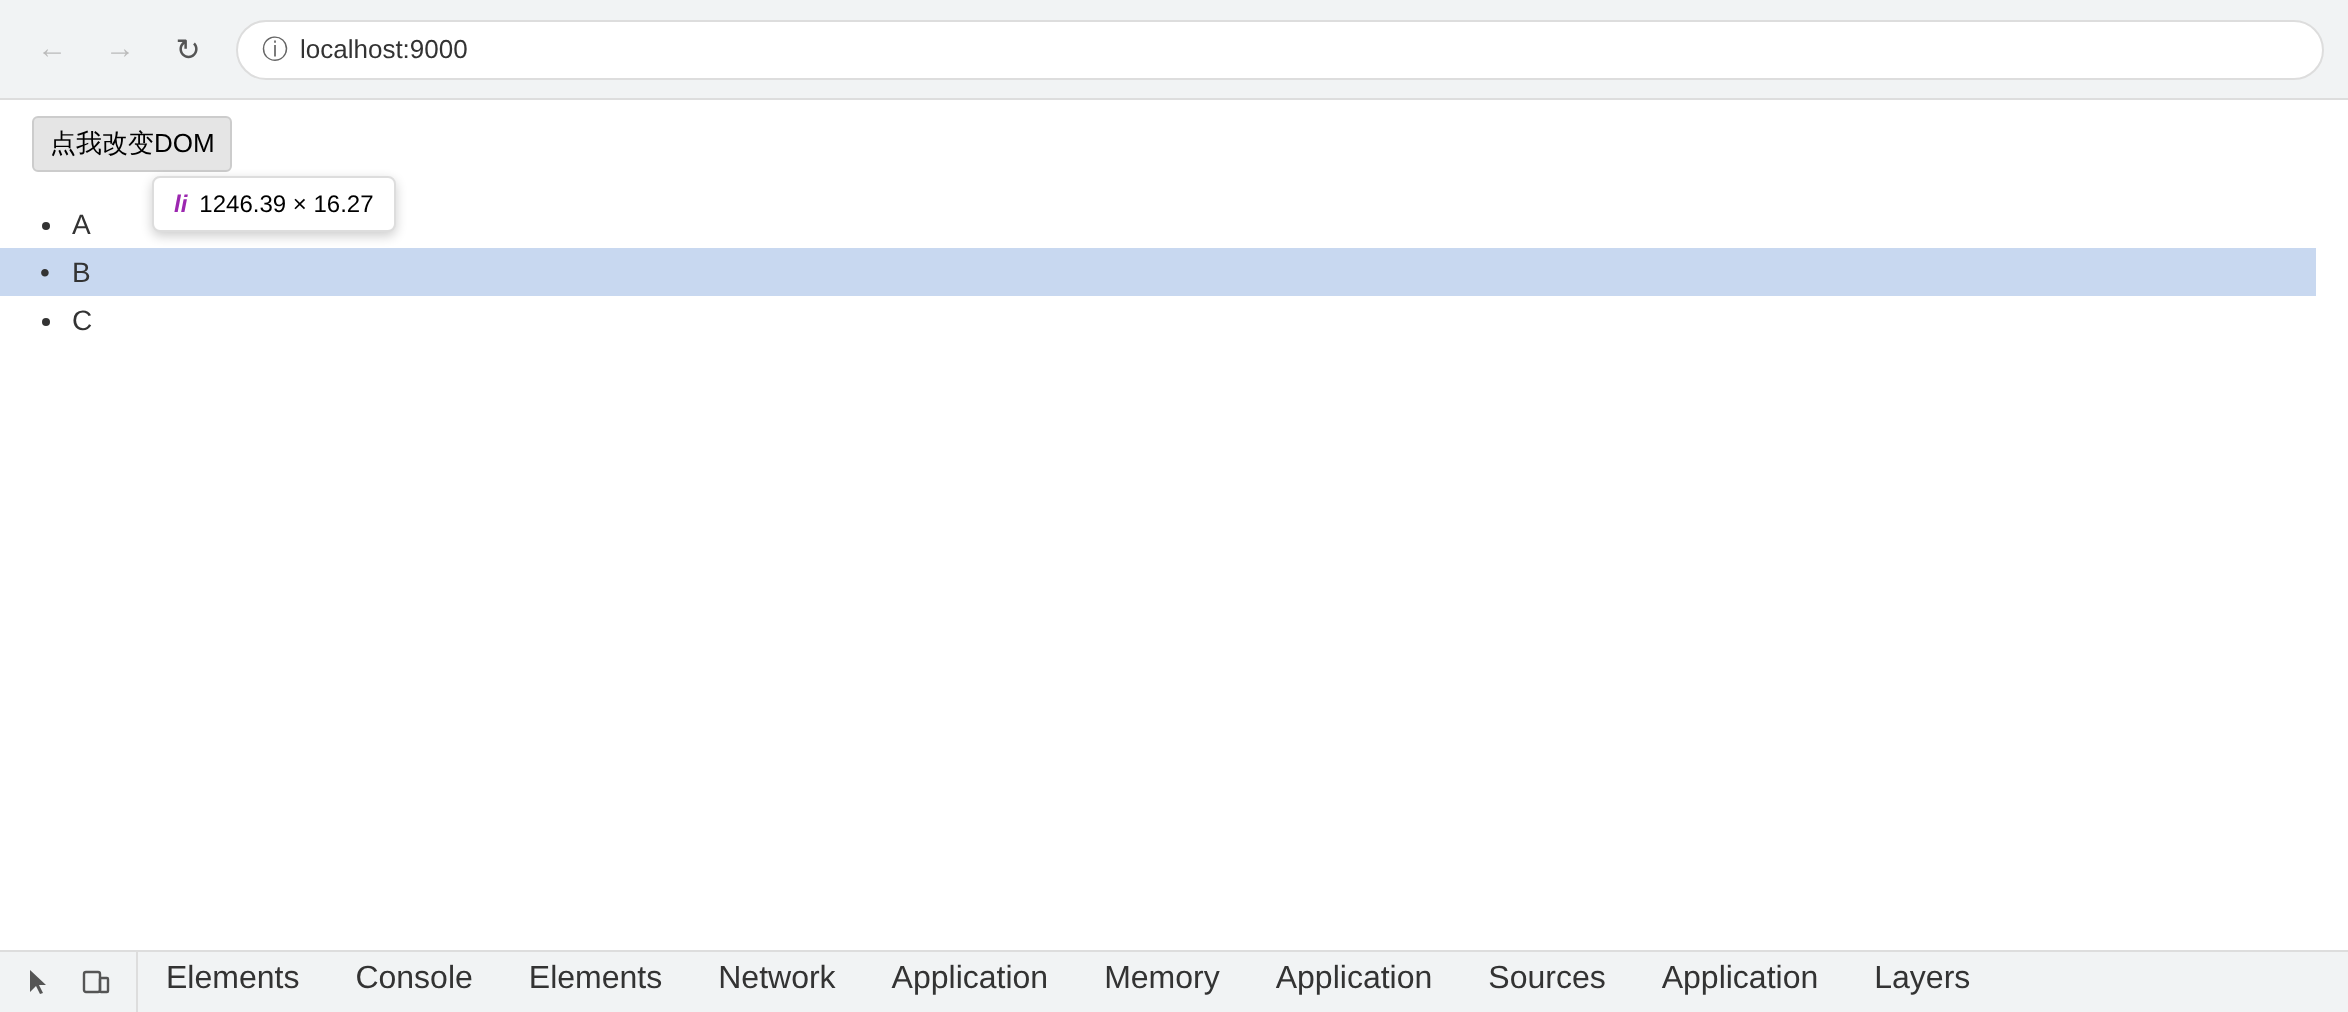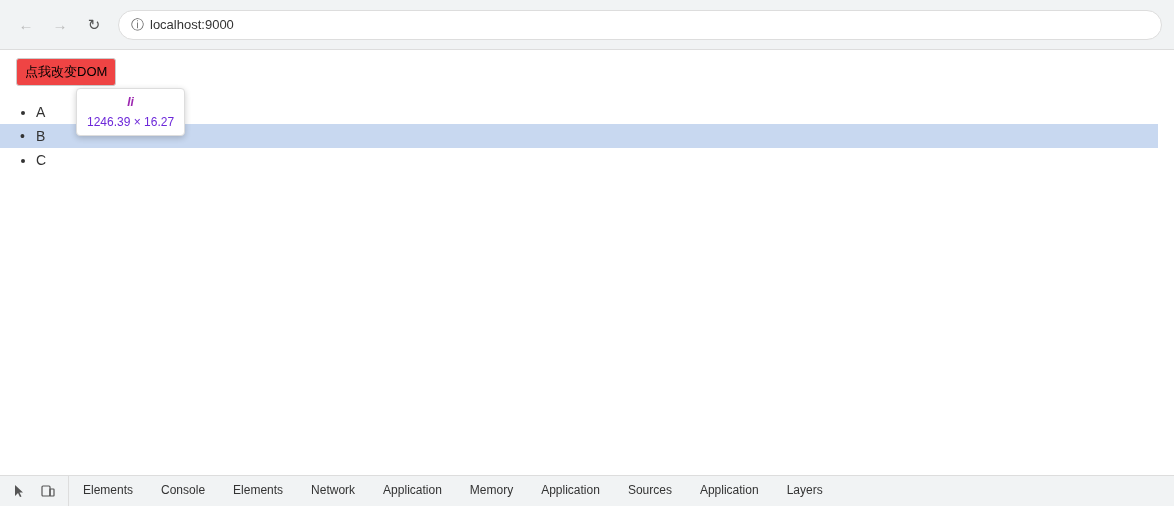--- a/index.html
+++ b/index.html
@@ -55,21 +55,21 @@
 
     
     .page-content {
       background: #fff;
       height: calc(506px - 50px - 30px - 1px);
       padding: 8px 16px;
       position: relative;
     }
 
     .change-dom-btn {
-      background: #ef4444;
+      background: #e5e5e5;
       border: 1px solid #ccc;
       border-radius: 3px;
       padding: 4px 8px;
       font-size: 13px;
       cursor: pointer;
       position: relative;
     }
 
     
     .tooltip {
@@ -80,29 +80,28 @@
       border: 1px solid #ddd;
       border-radius: 4px;
       padding: 6px 10px;
       box-shadow: 0 2px 6px rgba(0,0,0,0.2);
       font-size: 12px;
       display: flex;
       align-items: center;
       gap: 6px;
       z-index: 100;
       white-space: nowrap;
-      flex-direction: column;
     }
     .tooltip-tag {
       color: #9c27b0;
       font-style: italic;
       font-weight: bold;
     }
     .tooltip-size {
-      color: #6d28d9;
+      color: #000000;
     }
 
     
     .list-container {
       margin-top: 14px;
       font-size: 14px;
       color: #333;
     }
     .list-item {
       list-style: disc;
@@ -153,21 +152,21 @@
       display: flex;
       align-items: center;
       height: 100%;
       flex: 1;
     }
     .devtools-tab {
       padding: 0 14px;
       height: 100%;
       display: flex;
       align-items: center;
-      font-size: 12px;
+      font-size: 16px;
       color: #333;
       cursor: pointer;
       border-bottom: 2px solid transparent;
       white-space: nowrap;
     }
   </style>
 </head>
 <body>
 
 <div class="browser-chrome">

